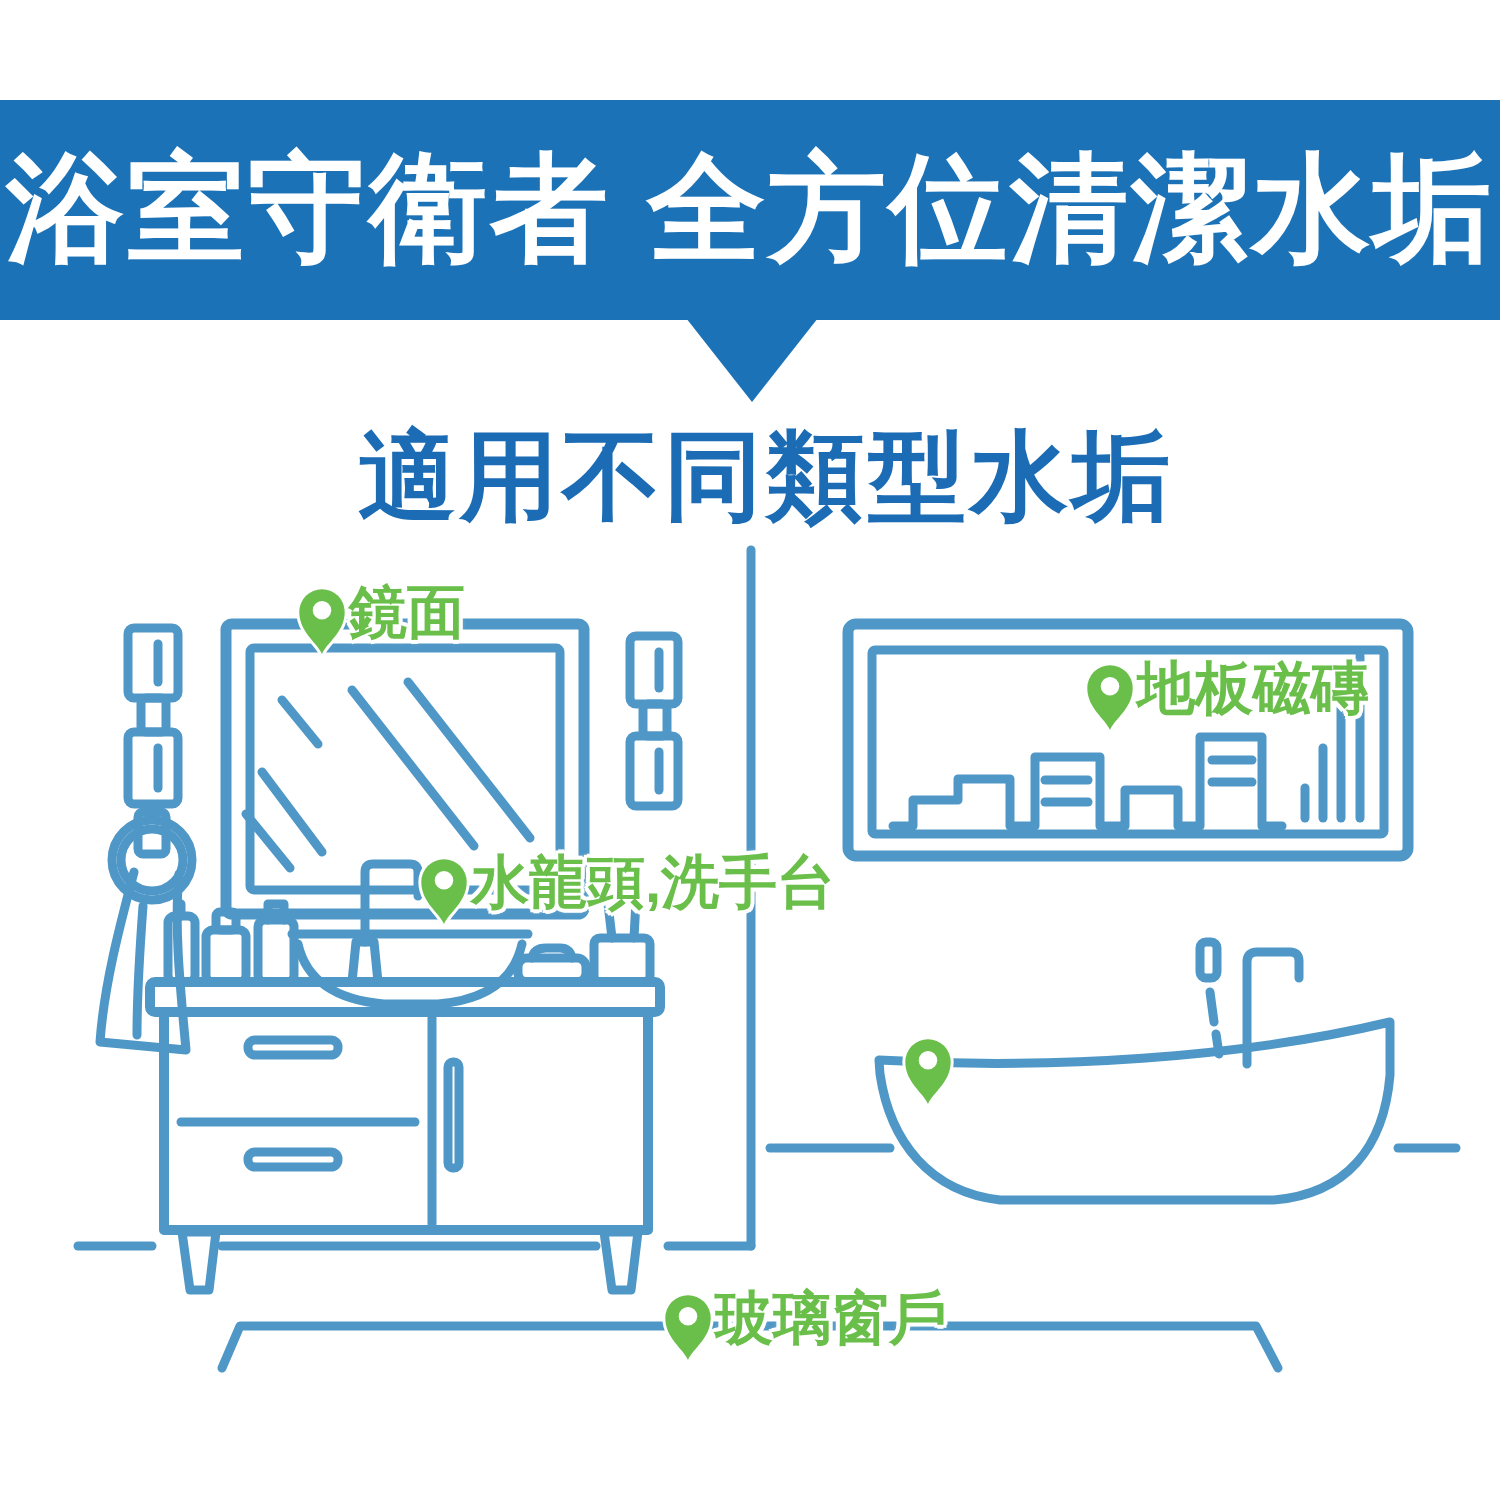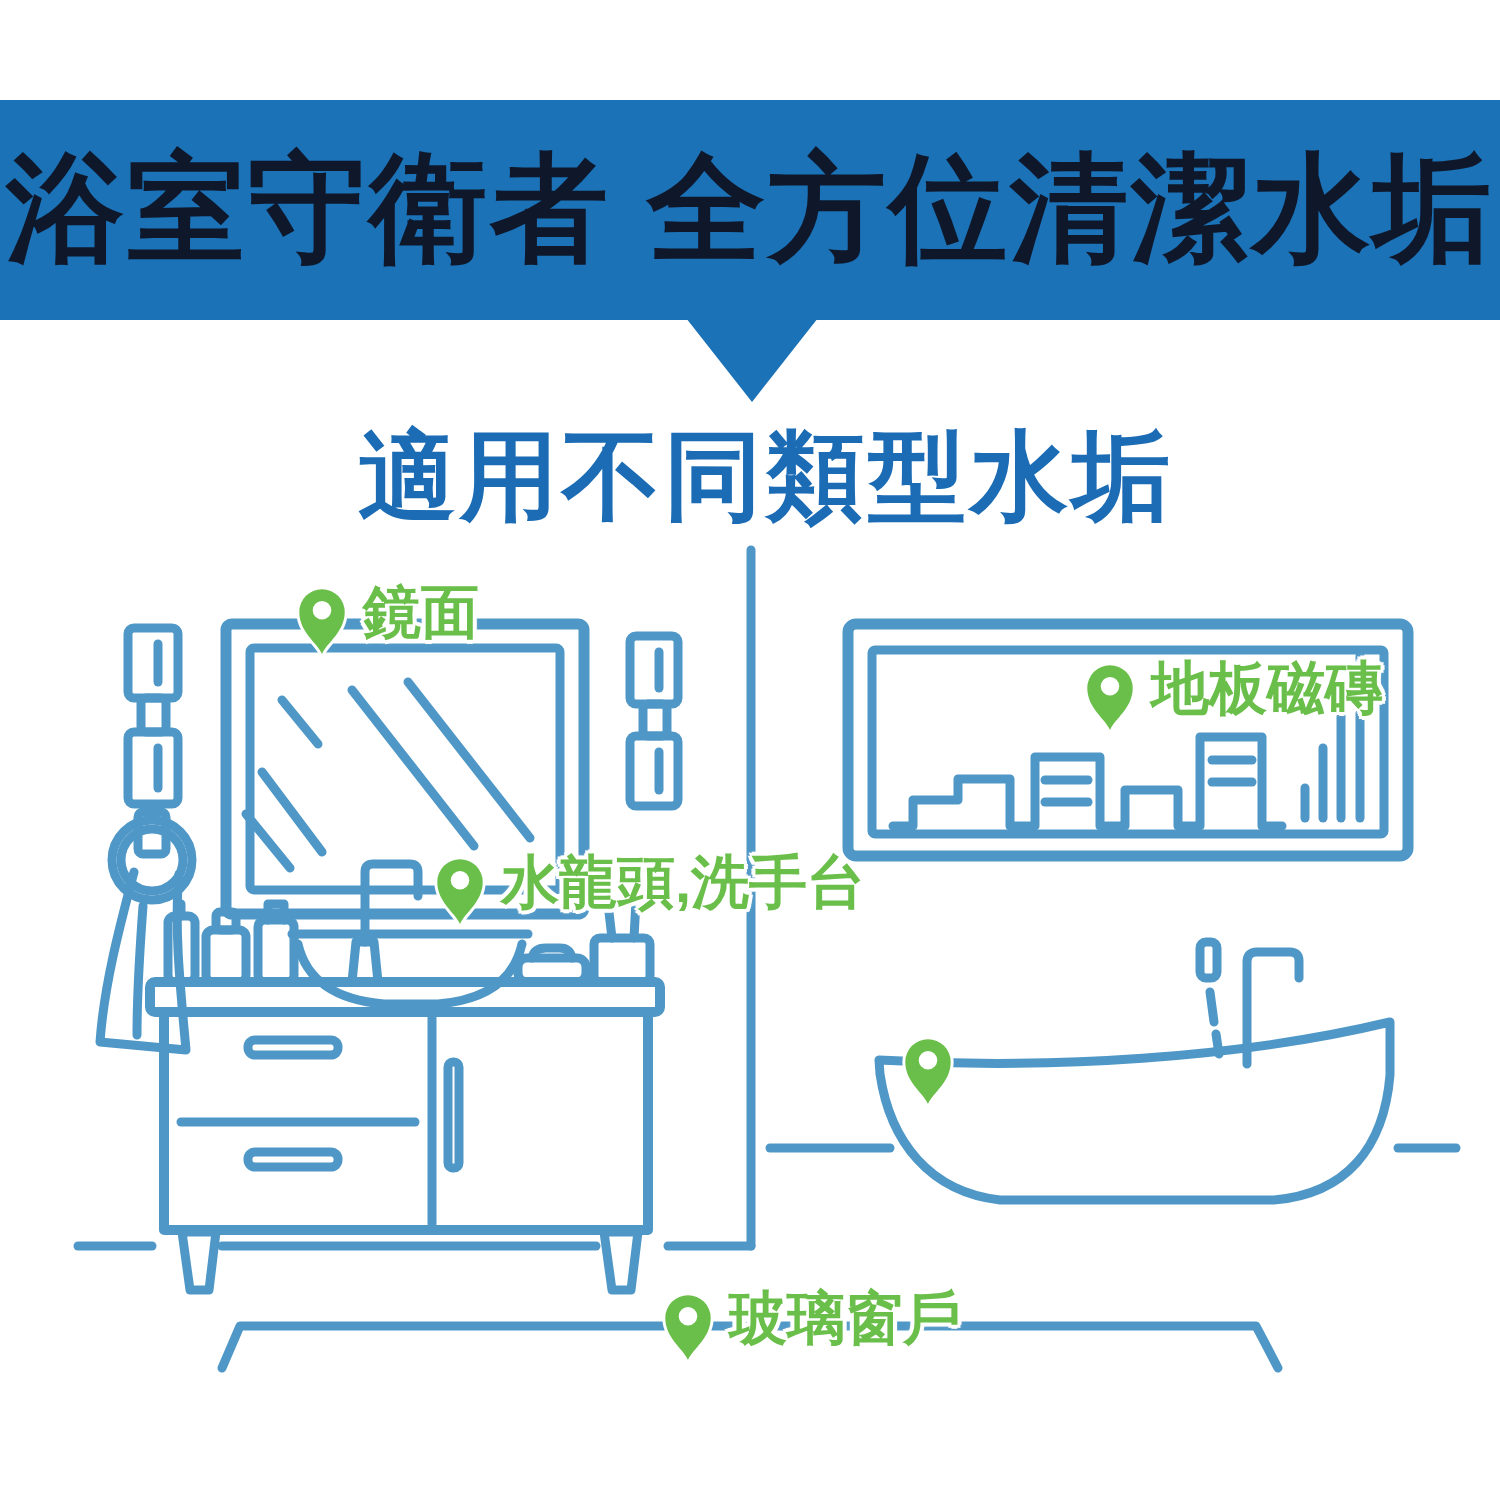--- a/index.html
+++ b/index.html
@@ -8,21 +8,21 @@
     background:#ffffff;
     font-family:"Liberation Sans","DejaVu Sans",sans-serif;
   }
   
   .banner {
     position:absolute; left:0; top:100px; width:1500px; height:220px;
     background:var(--banner-blue);
     display:flex; align-items:center; justify-content:center;
   }
   .banner-title {
-    color:#0f172a; font-size:118px; font-weight:700; letter-spacing:3px;
+    color:#ffffff; font-size:118px; font-weight:700; letter-spacing:3px;
     white-space:nowrap;
   }
   .banner-pointer {
     position:absolute; left:686px; top:318px; width:0; height:0;
     border-left:66px solid transparent;
     border-right:66px solid transparent;
     border-top:84px solid var(--banner-blue);
   }
   
   .subtitle {
@@ -31,34 +31,34 @@
     color:var(--heading-blue); white-space:nowrap;
   }
   
   .illustration {
     position:absolute; left:0; top:0; width:1500px; height:1500px;
     color:var(--line-blue);
     z-index:1;
   }
   
   .pin-label {
-    position:absolute; display:flex; gap:14px; align-items:flex-start;
+    position:absolute; display:flex; align-items:flex-start;
     z-index:3;
   }
   .pin-label .pin { width:54px; height:74px; flex:0 0 auto; }
   .pin-label span {
     font-size:58px; font-weight:700; line-height:58px; margin-top:-2px;
     color:var(--pin-green); white-space:nowrap;
     text-shadow:
       4px 0 0 #fff, -4px 0 0 #fff, 0 4px 0 #fff, 0 -4px 0 #fff,
       3px 3px 0 #fff, -3px -3px 0 #fff, 3px -3px 0 #fff, -3px 3px 0 #fff,
       0 0 6px #fff;
   }
   .label-mirror  { left:295px;  top:585px;  }
-  .label-faucet  { left:433px;  top:855px;  }
+  .label-faucet  { left:417px;  top:855px;  }
   .label-window  { left:1083px; top:661px;  }
   .label-tub     { left:901px;  top:1035px; }
   .label-floor   { left:661px;  top:1291px; }
 </style>
 </head>
 <body>
 
 <div class="canvas">
 
   <div class="banner">

